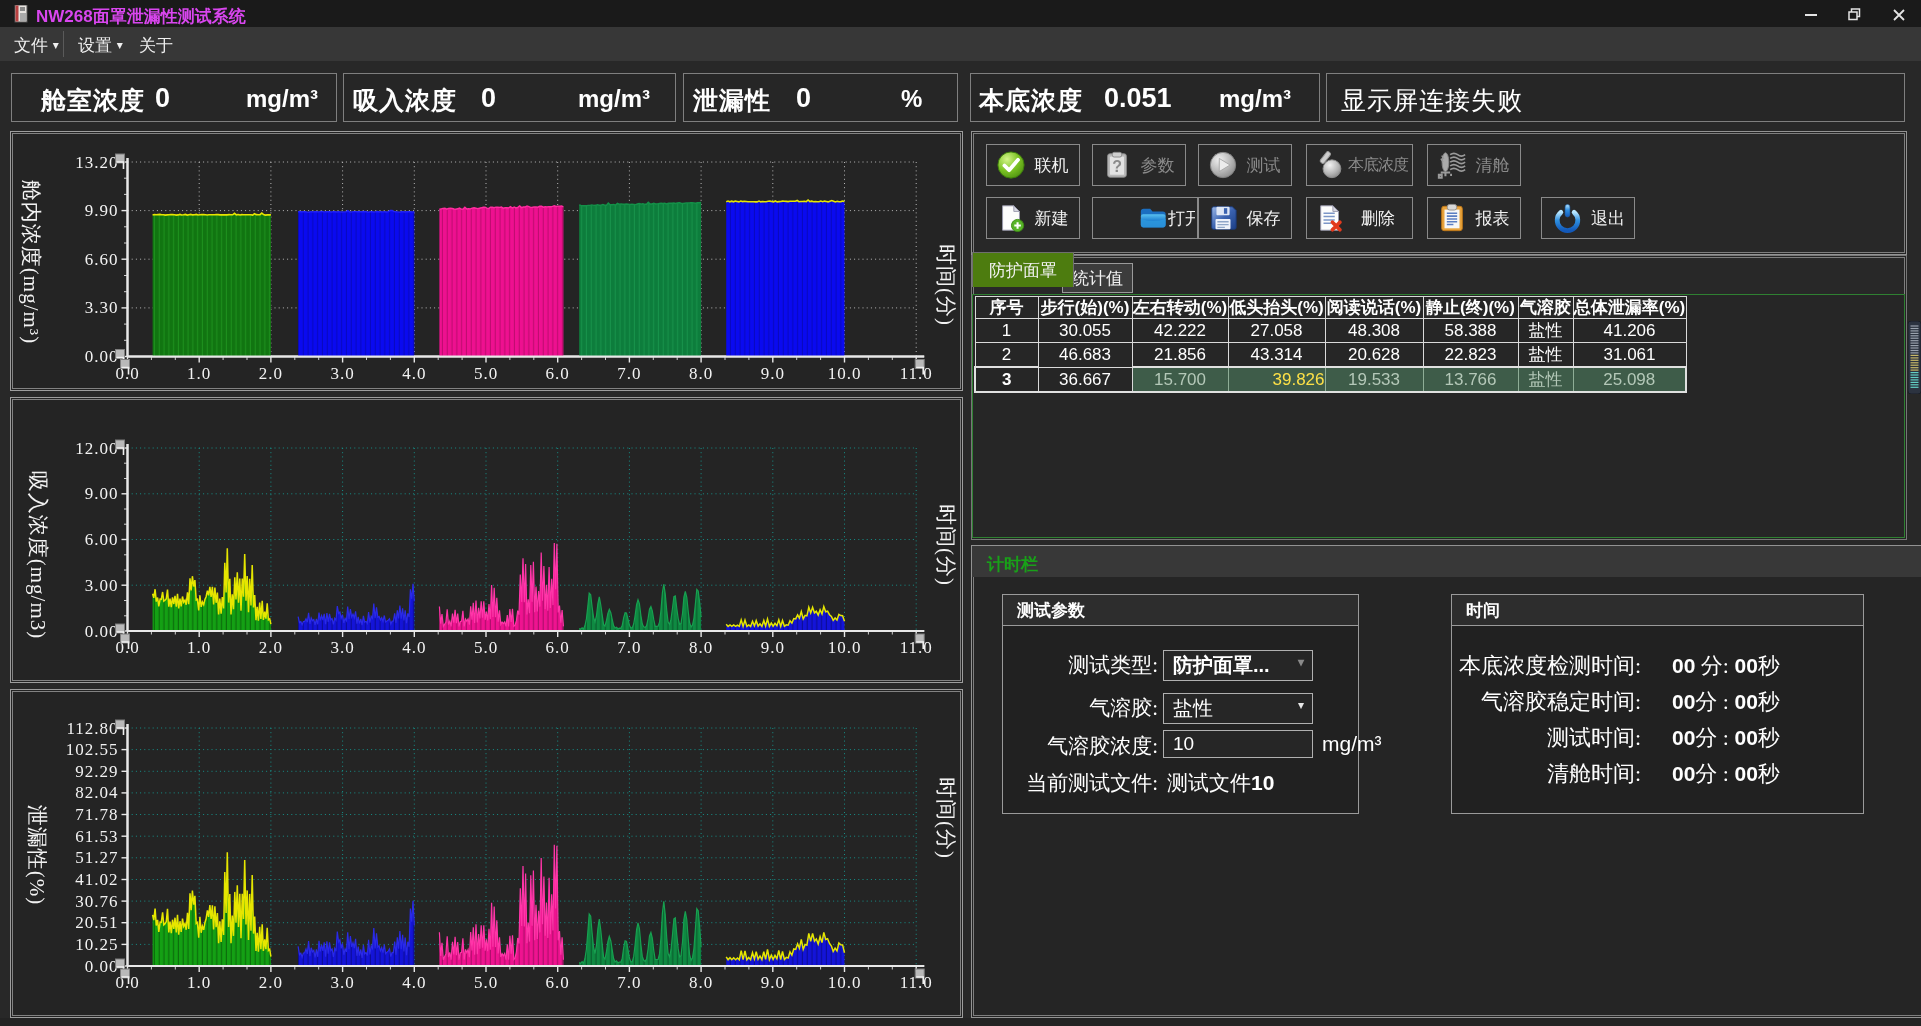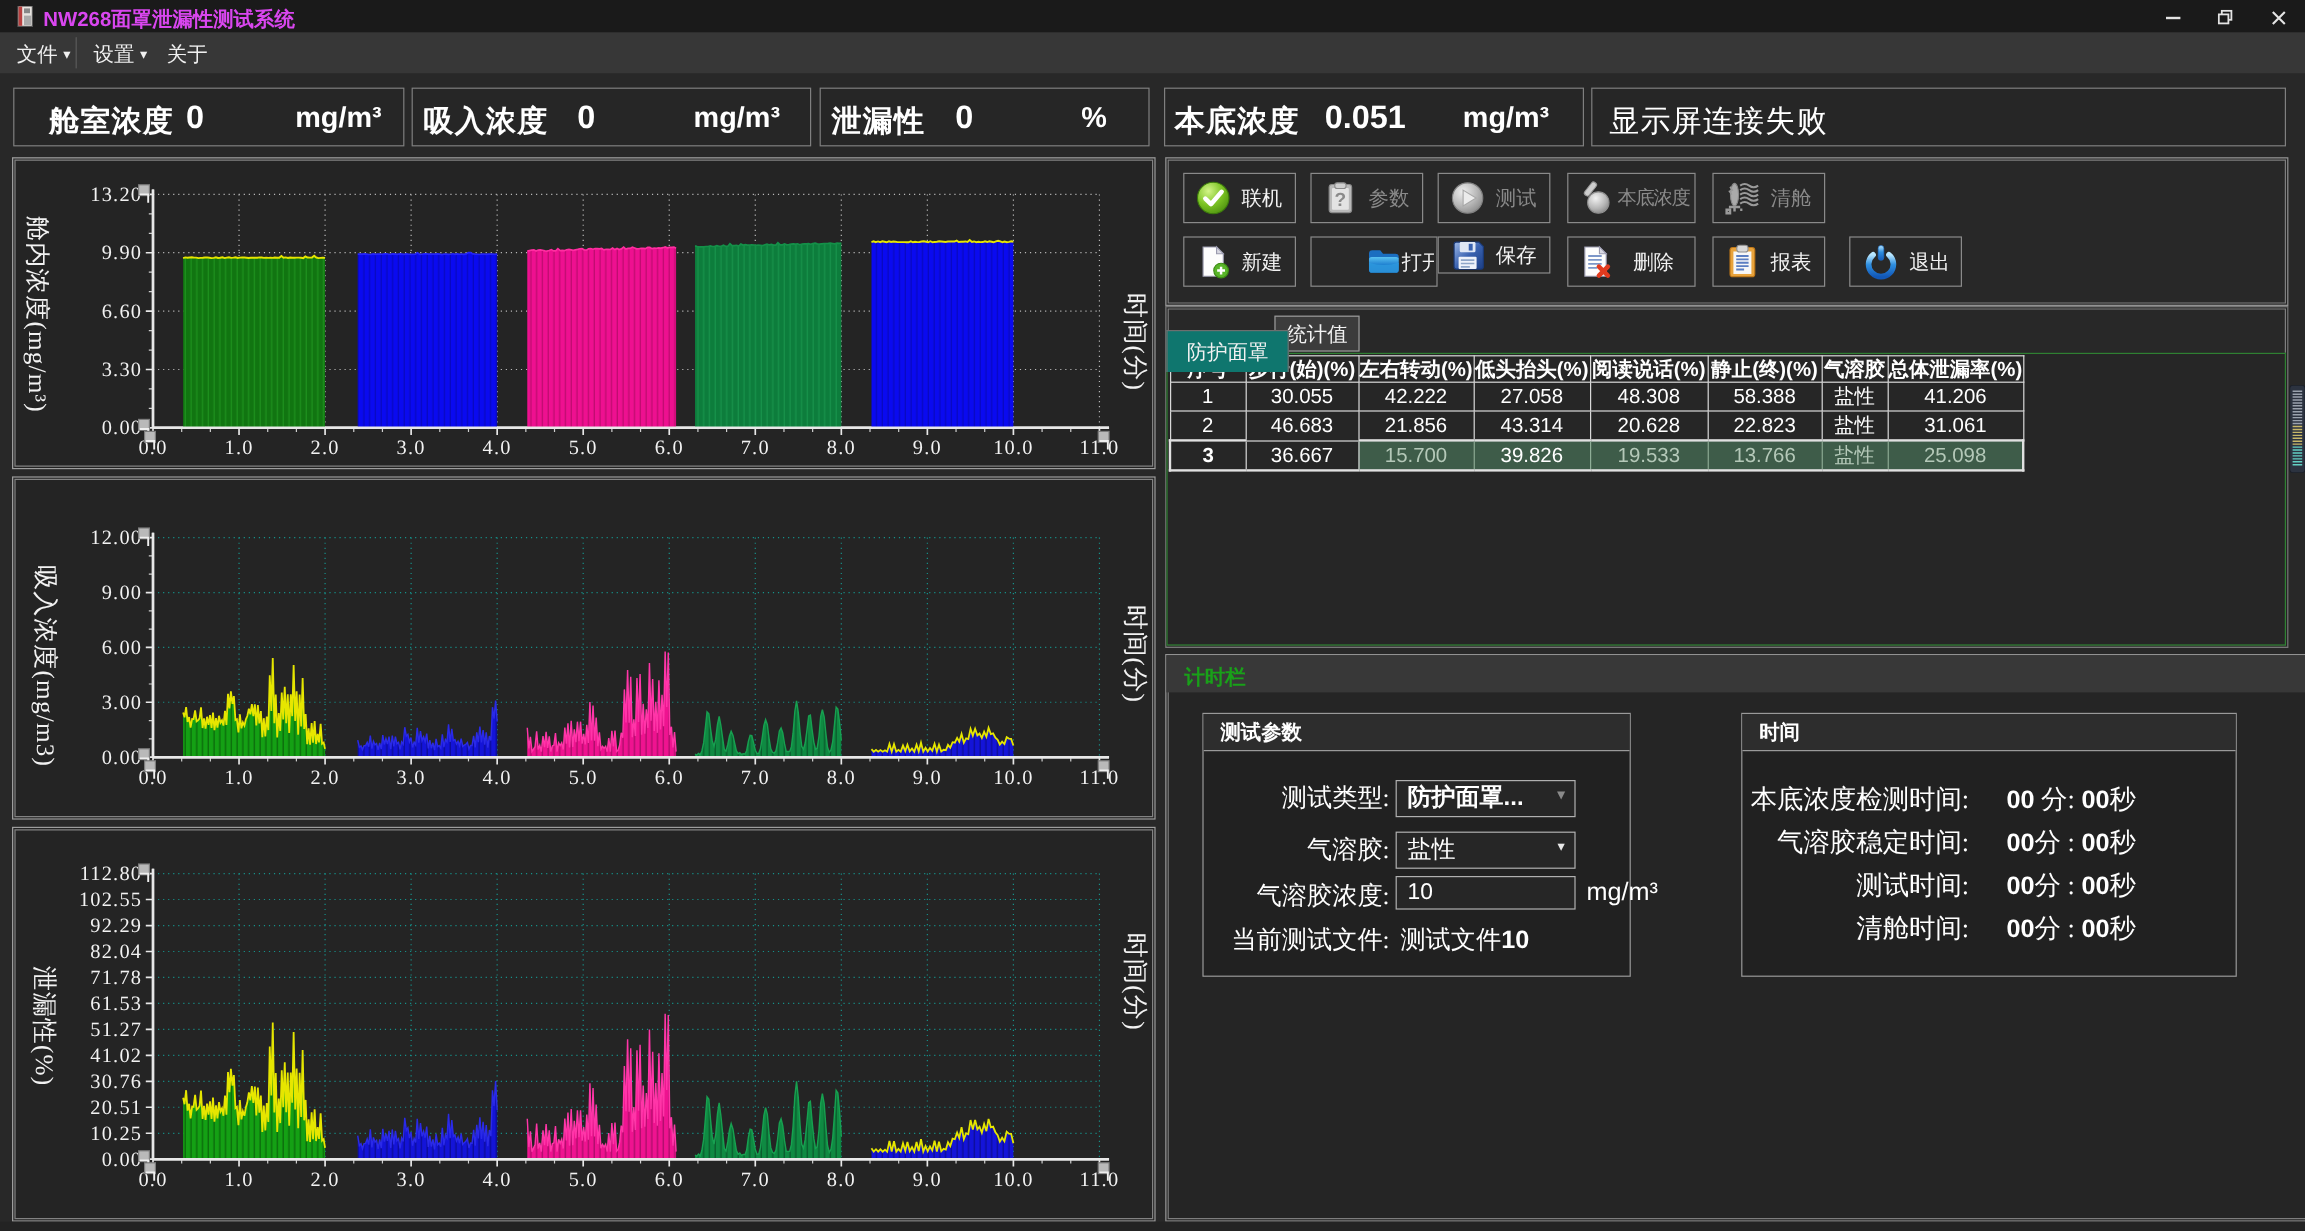--- a/index.html
+++ b/index.html
@@ -564,21 +564,21 @@
           <stop offset="0.5" stop-color="#1e7fd0"></stop>
           <stop offset="1" stop-color="#1565b5"></stop>
         </linearGradient>
       </defs>
       <path d="M3 9 q0 -3 3 -3 h7 l2.5 3 h11 q3 0 3 3 v2 h-26.5 z" fill="#1b6ec0"></path>
       <rect x="3" y="12" width="26.5" height="14" rx="2.5" fill="url(#gf)"></rect>
       <path d="M3 17 q13 4 26.5 0 v6 q0 3 -3 3 h-20.5 q-3 0 -3 -3 z" fill="#2e9ade" opacity="0.8"></path>
     </svg>
     <div class="bt">打开</div>
   </div>
-<div class="tbtn" style="left:1198px; top:197px; width:94px; height:31px;">
+<div class="tbtn" style="left:1198px; top:197px; width:94px; height:42px;">
     <svg width="30" height="30" viewBox="0 0 32 32">
       <defs>
         <linearGradient id="gs" x1="0" y1="0" x2="1" y2="1">
           <stop offset="0" stop-color="#9db9e8"></stop>
           <stop offset="0.5" stop-color="#3a62b0"></stop>
           <stop offset="1" stop-color="#1c3f86"></stop>
         </linearGradient>
       </defs>
       <path d="M4 6 q0 -2 2 -2 h20 l4 4 v18 q0 2 -2 2 h-22 q-2 0 -2 -2 z" fill="url(#gs)" stroke="#1a3a78"></path>
       <rect x="9" y="4" width="14" height="9" rx="1" fill="#dfe7f5"></rect>
@@ -615,21 +615,21 @@
           <stop offset="1" stop-color="#1258b8"></stop>
         </linearGradient>
       </defs>
       <path d="M 9.57 10.04 A 10 10 0 1 0 22.43 10.04" fill="none" stroke="url(#gq)" stroke-width="4.6" stroke-linecap="round"></path>
       <rect x="13.7" y="2.5" width="4.6" height="12" rx="2.3" fill="url(#gq)" stroke="#1e6ac0" stroke-width="0.5"></rect>
     </svg>
     <div class="bt">退出</div>
   </div>
 <div class="rpanel" style="left:971px; top:255px; width:936px; height:285px; background:#282828; border-color:#777;"></div>
 <div class="abs" style="left:972px; top:294px; width:933px; height:244px; border:1px solid #2f8032; background:#262626;"></div>
-<div class="tab" style="left:972px; top:275px; width:102px; height:35px; background:#0f766e; border-color:#6e6e6e; border-bottom:none; z-index:2;">防护面罩</div>
+<div class="tab" style="left:972px; top:252px; width:102px; height:35px; background:#4d7c0f; border-color:#6e6e6e; border-bottom:none; z-index:2;">防护面罩</div>
 <div class="tab" style="left:1062px; top:263px; width:71px; height:30px; background:#3c3c3c;">统计值</div>
 <div class="abs" style="left:974px; top:296px;">
     <table class="grid">
       <tbody>
         <tr>
           <th style="width:63px;">序号</th>
           <th style="width:94px;">步行(始)(%)</th>
           <th style="width:96px;">左右转动(%)</th>
           <th style="width:97px;">低头抬头(%)</th>
           <th style="width:98px;">阅读说话(%)</th>
@@ -654,21 +654,21 @@
           <td style="">43.314</td>
           <td style="">20.628</td>
           <td style="">22.823</td>
           <td style="">盐性</td>
           <td style="">31.061</td>
         </tr>
         <tr>
           <td style="font-weight:bold; border-top:2px solid #e0e0e0; border-bottom:2px solid #e0e0e0; border-left:2px solid #e0e0e0;">3</td>
           <td style="border-top:1px solid #6d28d9; border-bottom:2px solid #e0e0e0;">36.667</td>
           <td style="border-top:2px solid #e0e0e0; border-bottom:2px solid #e0e0e0;background:#3e5c49; color:#b4c8b8; border-left:1px solid #8fae97; border-right:1px solid #8fae97;">15.700</td>
-          <td style="border-top:2px solid #e0e0e0; border-bottom:2px solid #e0e0e0;background:#3e5c49; color:#ffffff; border-left:1px solid #8fae97; border-right:1px solid #8fae97;">39.826</td>
+          <td style="border-top:2px solid #e0e0e0; border-bottom:2px solid #e0e0e0;background:#3e5c49; color:#fde047; border-left:1px solid #8fae97; border-right:1px solid #8fae97;text-align:right;">39.826</td>
           <td style="border-top:2px solid #e0e0e0; border-bottom:2px solid #e0e0e0;background:#3e5c49; color:#b4c8b8; border-left:1px solid #8fae97; border-right:1px solid #8fae97;">19.533</td>
           <td style="border-top:2px solid #e0e0e0; border-bottom:2px solid #e0e0e0;background:#3e5c49; color:#b4c8b8; border-left:1px solid #8fae97; border-right:1px solid #8fae97;">13.766</td>
           <td style="border-top:2px solid #e0e0e0; border-bottom:2px solid #e0e0e0;background:#3e5c49; color:#b4c8b8; border-left:1px solid #8fae97; border-right:1px solid #8fae97;">盐性</td>
           <td style="border-top:2px solid #e0e0e0; border-bottom:2px solid #e0e0e0;background:#3e5c49; color:#b4c8b8; border-left:1px solid #8fae97; border-right:1px solid #8fae97;border-right:2px solid #e0e0e0;">25.098</td>
         </tr>
       </tbody>
     </table>
   </div>
 <div class="abs" style="left:1908px; top:321px;"><svg width="13" height="73">
       <rect x="0" y="0" width="13" height="73" rx="3" fill="#2c3340" stroke="#1a1f28"></rect>

